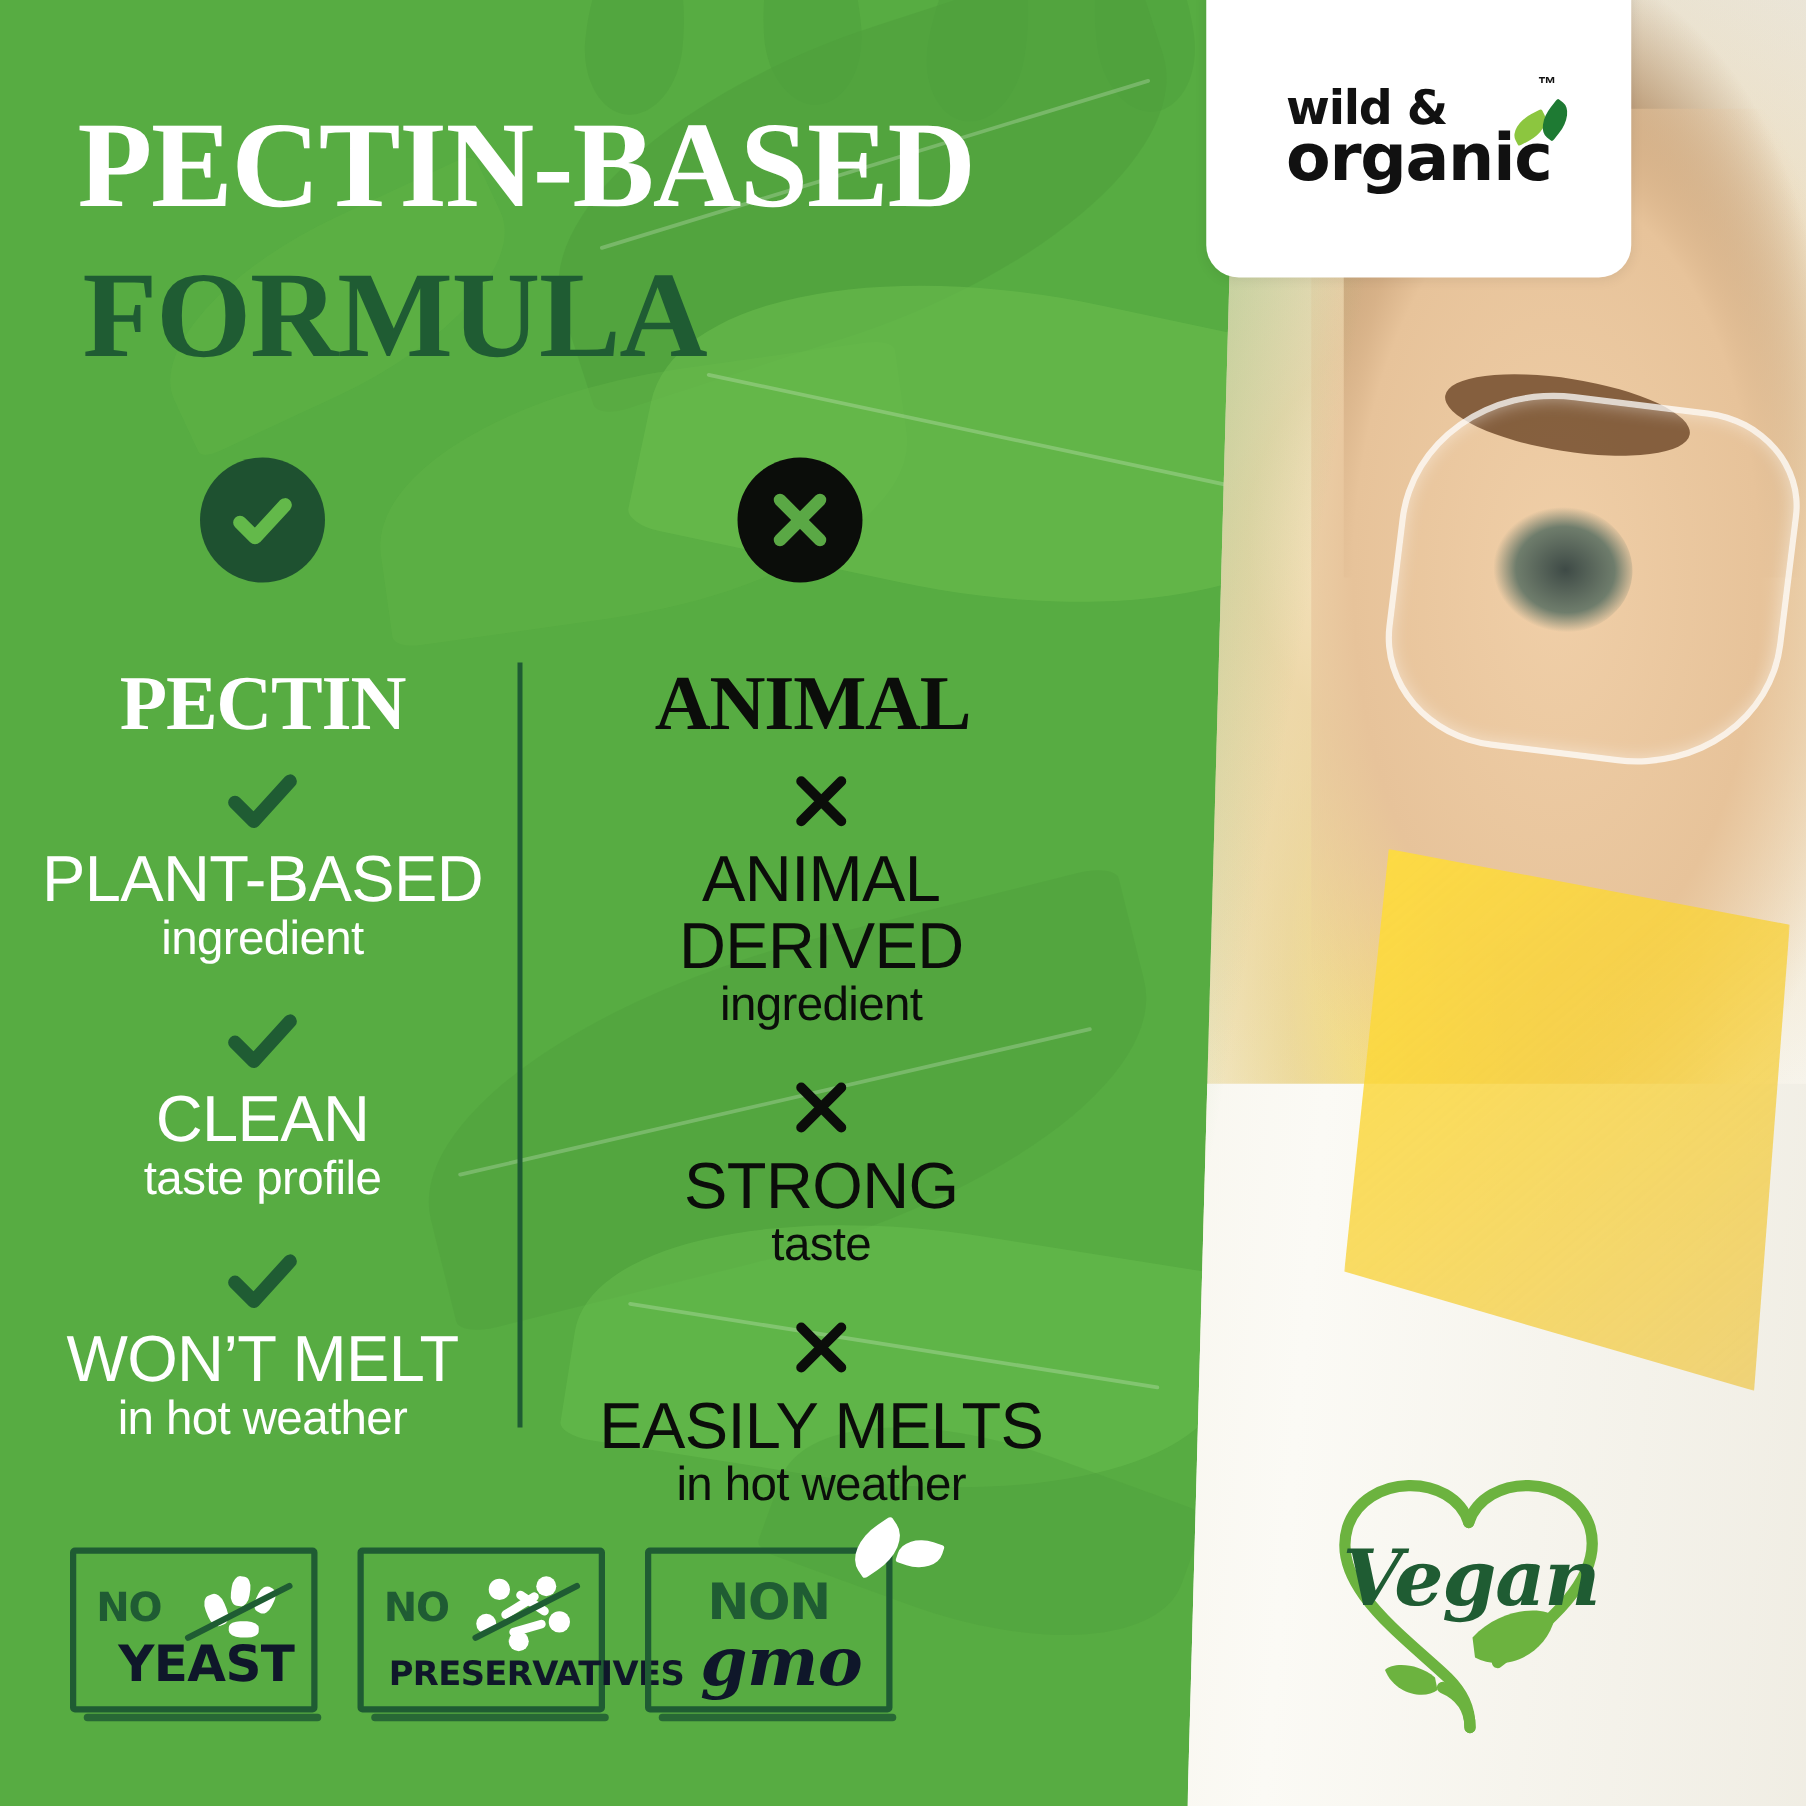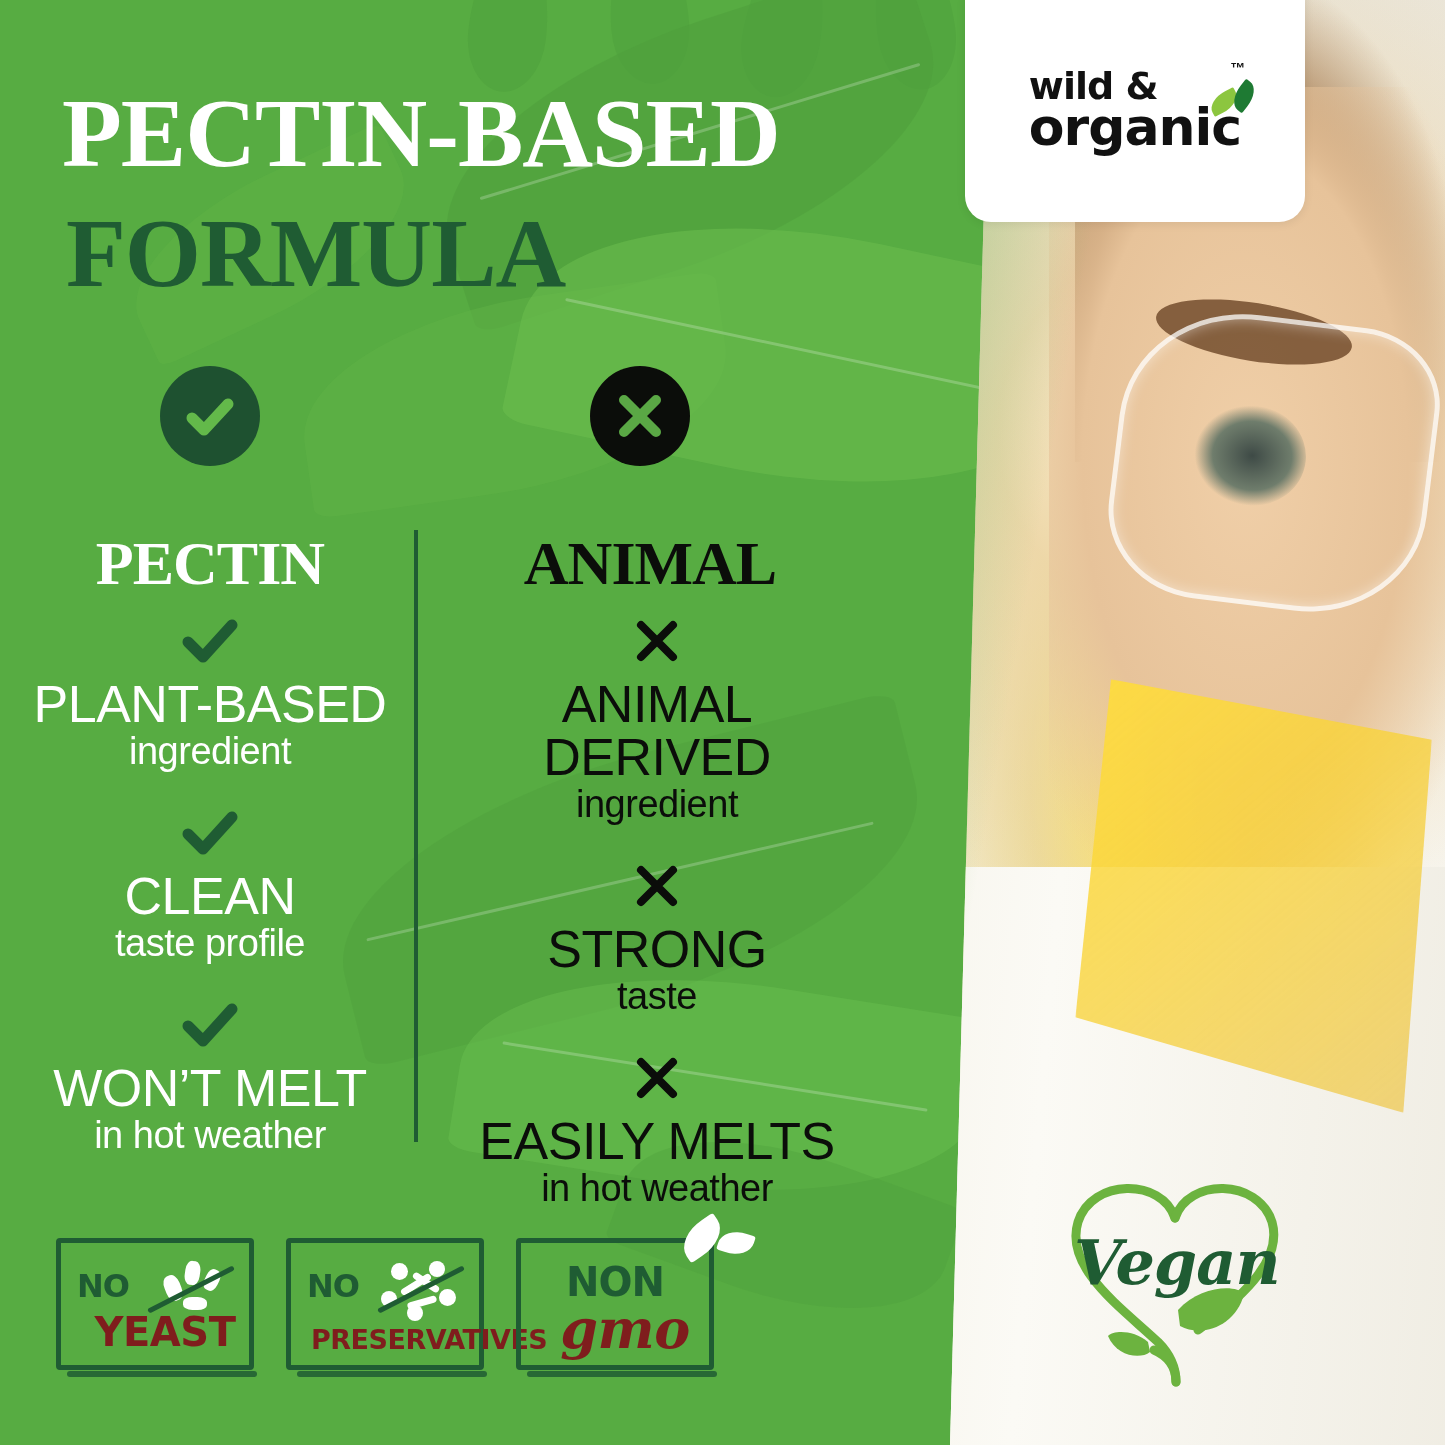--- a/index.html
+++ b/index.html
@@ -176,21 +176,21 @@
     content:""; position:absolute; left:6px; right:-8px; bottom:-12px; height:6px;
     background:#1f5c33; opacity:.85; border-radius:3px;
   }
   .badge .no{
     position:absolute; left:16px; top:24px;
     font-size:32px; font-weight:700; color:#1f5c33;
     font-family:"DejaVu Sans", sans-serif; letter-spacing:-1px;
   }
   .badge .word{
     position:absolute; left:0; right:0; bottom:10px;
-    text-align:center; color:#7f1d1d; font-weight:700;
+    text-align:center; color:#0f172a; font-weight:700;
     font-family:"DejaVu Sans", sans-serif; letter-spacing:-.5px;margin-left:20px;
   }
   .badge.yeast .word{ font-size:40px; }
   .badge.pres .word{ font-size:27px; }
   .badge.gmo .no{
     left:0; right:0; top:16px; text-align:center; font-size:40px;
   }
   .badge.gmo .word{
     font-size:54px; font-style:italic; bottom:4px;
     font-family:"DejaVu Serif", serif;

